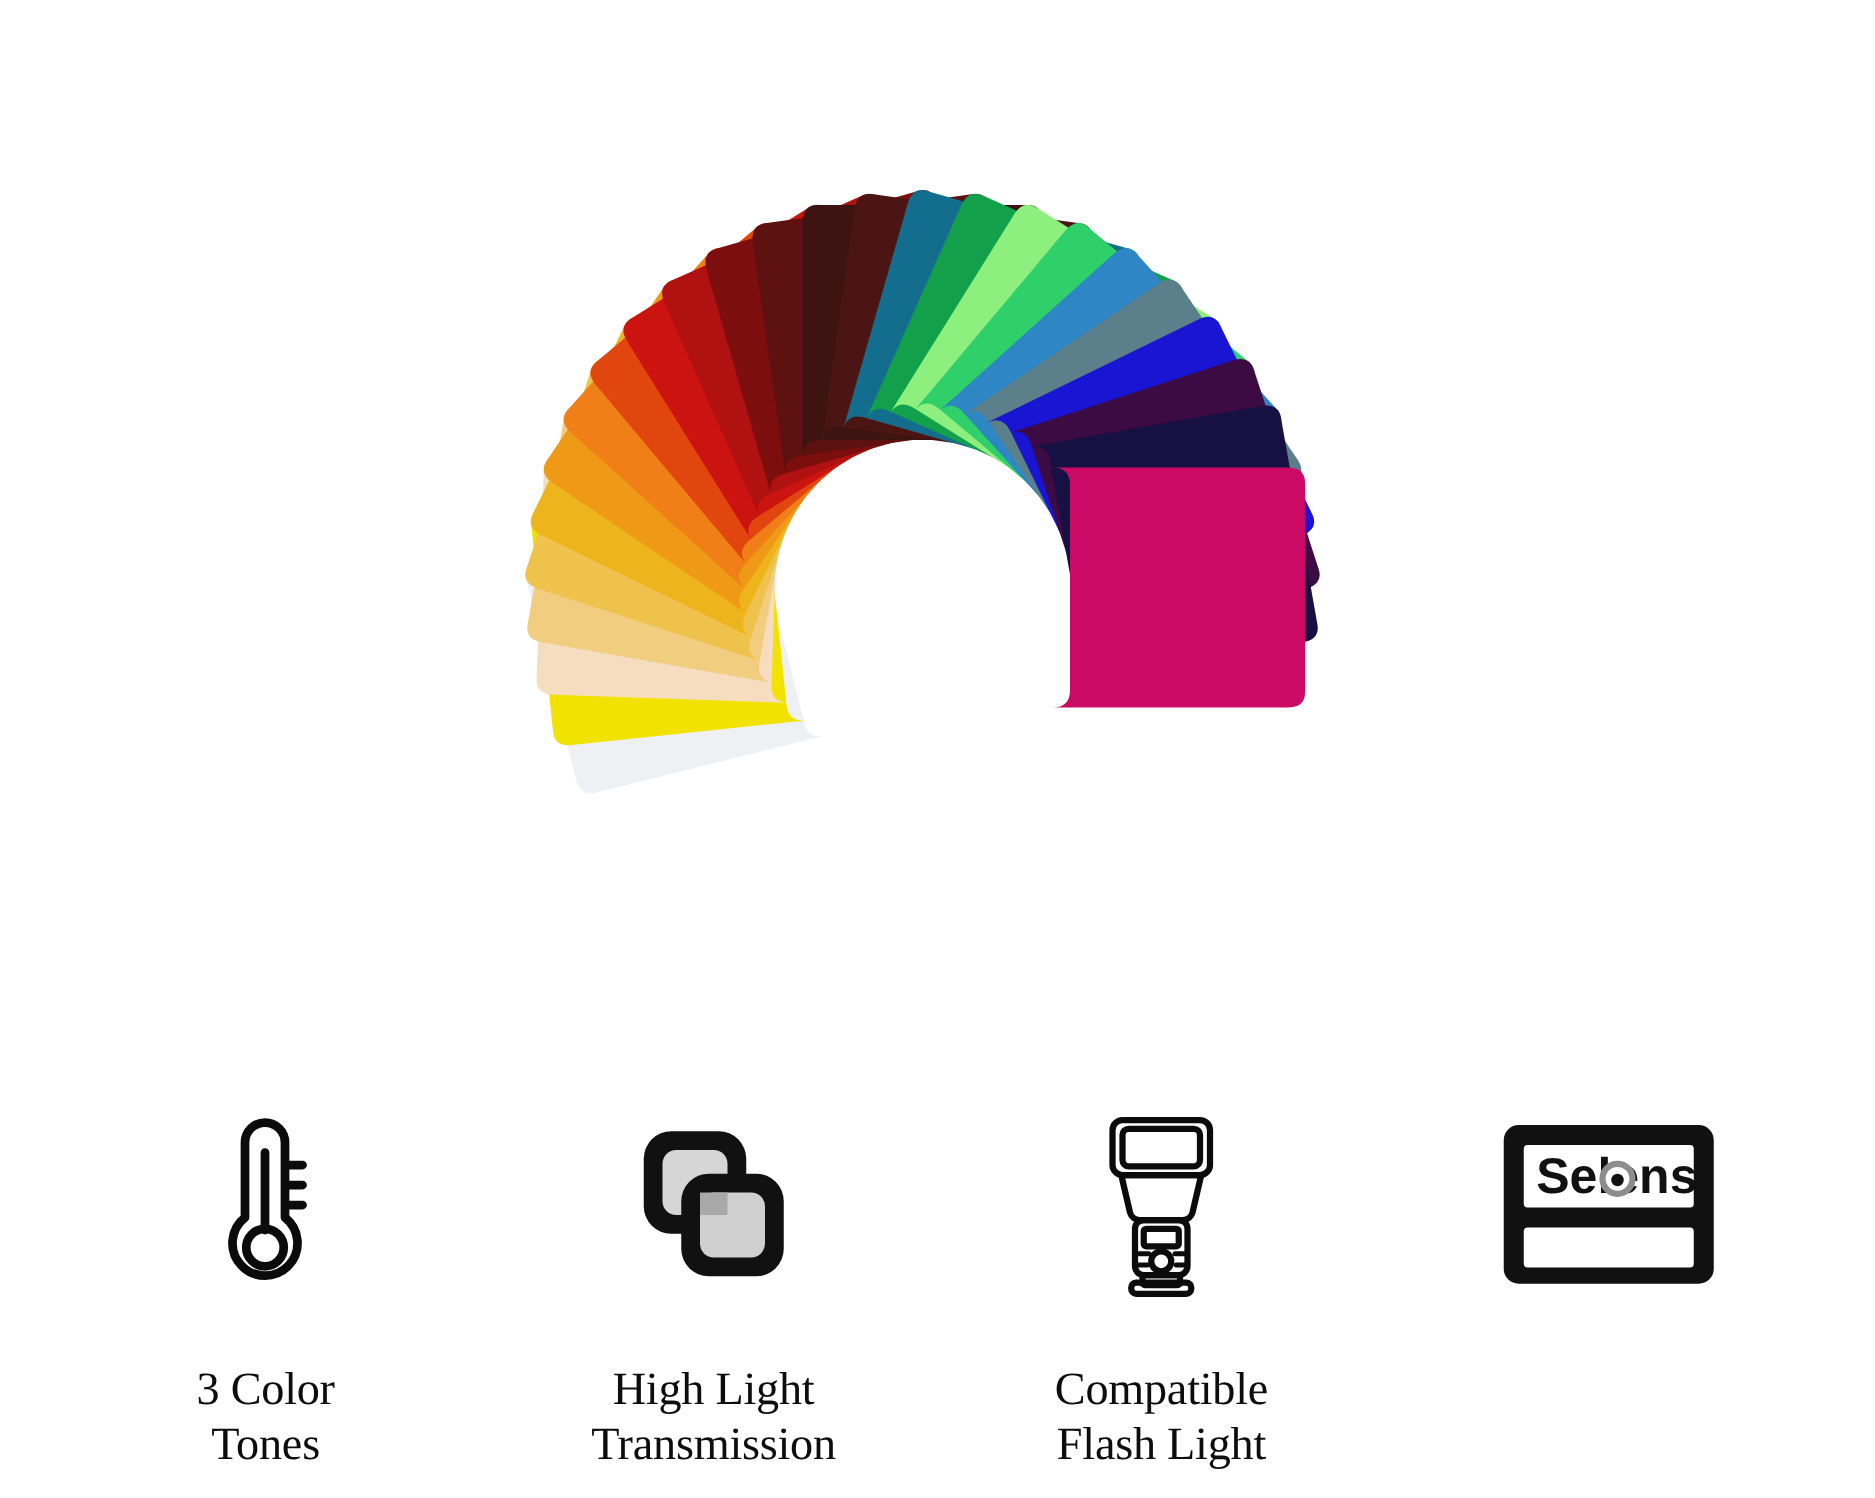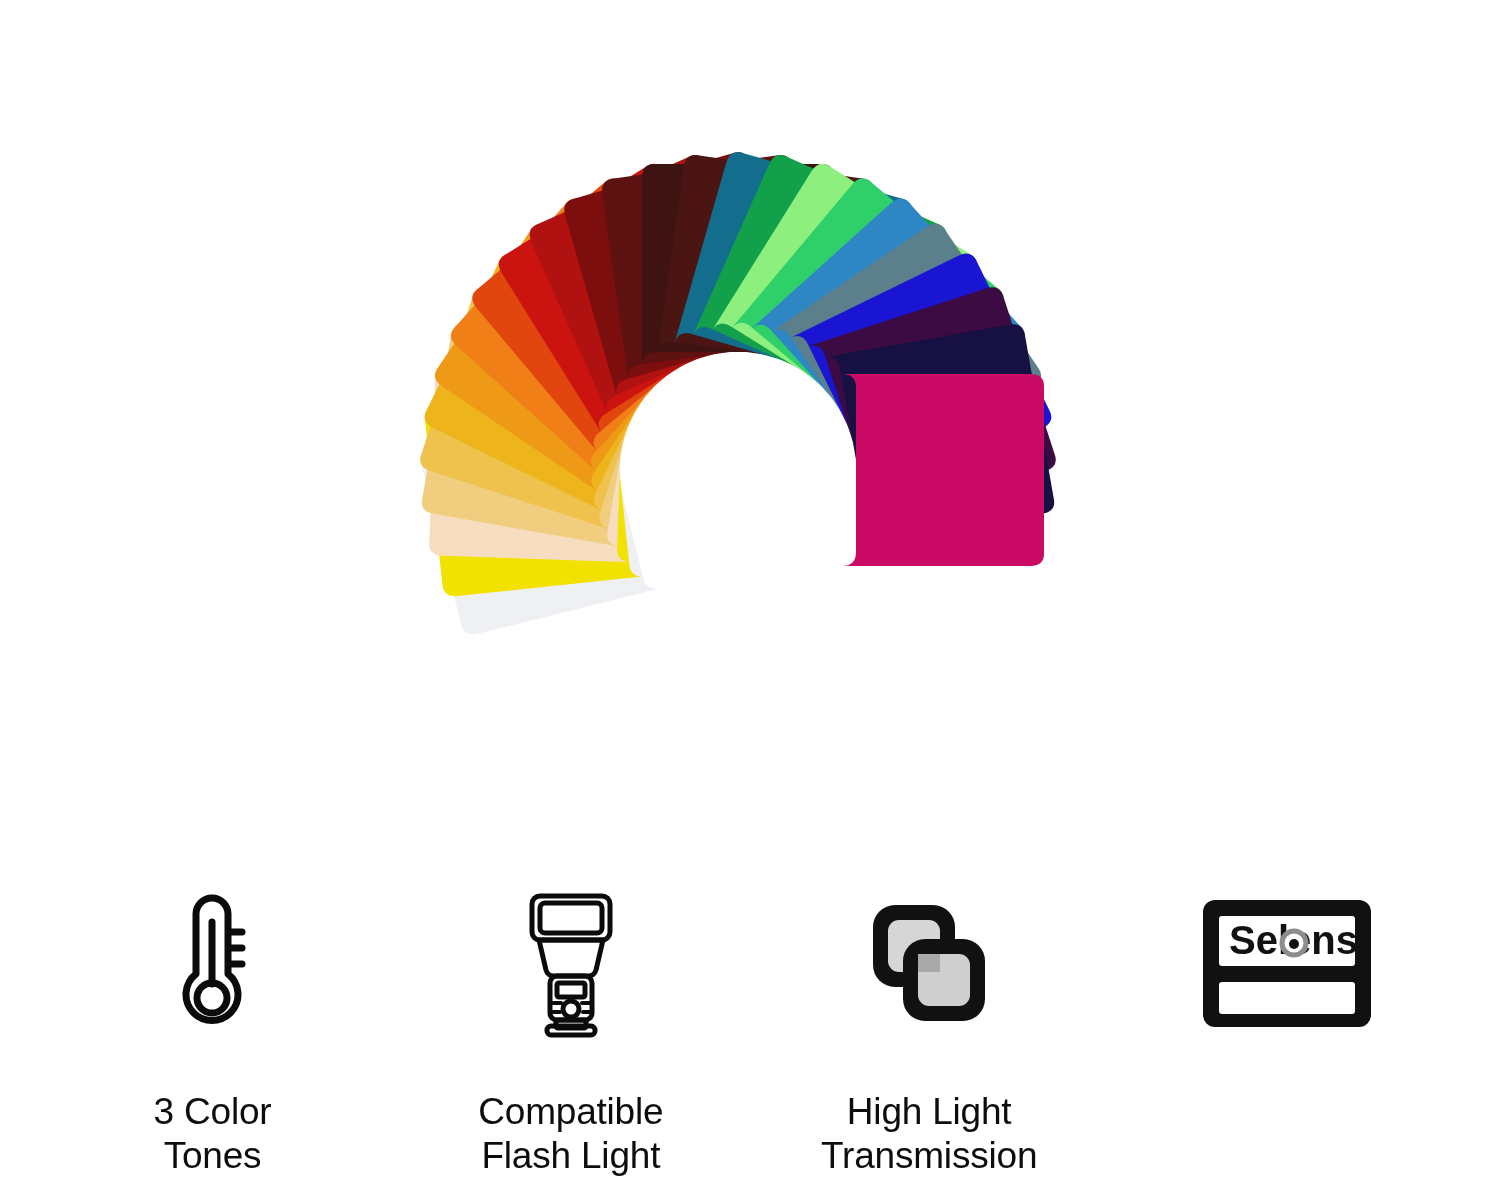--- a/index.html
+++ b/index.html
@@ -61,21 +61,21 @@
     align-items: center;
     justify-content: center;
     margin-top: 28px;
   }
   .feature-label {
     margin-top: 52px;
     text-align: center;
     font-size: 37px;
     line-height: 1.18;
     color: #0d0d0d;
-    font-family: Liberation Sans, sans-serif;
+    font-family: Liberation Serif, serif;
     font-weight: 400;
     letter-spacing: -0.2px;
     white-space: pre-line;
   }
 
   
   .selens-word {
     font-family: "Liberation Sans", "DejaVu Sans", sans-serif;
     font-weight: bold;
     font-size: 40px;
@@ -146,20 +146,34 @@
           <line x1="72" y1="76" x2="84" y2="76"></line>
         </g>
       </svg>
     </div>
     <div class="feature-label">3 Color
 Tones</div>
   </div>
 
   <div class="feature">
     <div class="feature-icon">
+      <svg width="140" height="140" viewBox="0 0 140 140">
+        <rect x="14" y="12" width="82" height="82" rx="22" fill="#111111"></rect>
+        <rect x="29" y="27" width="52" height="52" rx="11" fill="#d6d6d6"></rect>
+        <rect x="44" y="46" width="82" height="82" rx="22" fill="#111111"></rect>
+        <rect x="59" y="61" width="52" height="52" rx="11" fill="#cfcfcf"></rect>
+        <rect x="59" y="61" width="22" height="18" fill="#a9a9a9"></rect>
+      </svg>
+    </div>
+    <div class="feature-label">High Light
+Transmission</div>
+  </div>
+
+  <div class="feature">
+    <div class="feature-icon">
       <svg width="130" height="150" viewBox="0 0 130 150">
         <g fill="none" stroke="#0b0b0b" stroke-width="5" stroke-linejoin="round" stroke-linecap="round">
           <rect x="26" y="8" width="78" height="44" rx="8"></rect>
           <rect x="34" y="15" width="62" height="30" rx="5"></rect>
           <path d="M33 52 L97 52 L90 82 a8 8 0 0 1 -8 6 L48 88 a8 8 0 0 1 -8 -6 Z"></path>
           <rect x="44" y="88" width="42" height="44" rx="7"></rect>
           <rect x="51" y="95" width="28" height="14" rx="2"></rect>
           <circle cx="65" cy="121" r="8"></circle>
           <line x1="47" y1="115" x2="55" y2="115" stroke-width="4"></line>
           <line x1="47" y1="124" x2="54" y2="124" stroke-width="4"></line>
@@ -169,34 +183,20 @@
           <rect x="41" y="138" width="48" height="9" rx="4"></rect>
         </g>
       </svg>
     </div>
     <div class="feature-label">Compatible
 Flash Light</div>
   </div>
 
   <div class="feature">
     <div class="feature-icon">
-      <svg width="140" height="140" viewBox="0 0 140 140">
-        <rect x="14" y="12" width="82" height="82" rx="22" fill="#111111"></rect>
-        <rect x="29" y="27" width="52" height="52" rx="11" fill="#d6d6d6"></rect>
-        <rect x="44" y="46" width="82" height="82" rx="22" fill="#111111"></rect>
-        <rect x="59" y="61" width="52" height="52" rx="11" fill="#cfcfcf"></rect>
-        <rect x="59" y="61" width="22" height="18" fill="#a9a9a9"></rect>
-      </svg>
-    </div>
-    <div class="feature-label">High Light
-Transmission</div>
-  </div>
-
-  <div class="feature">
-    <div class="feature-icon">
       <svg width="180" height="135" viewBox="0 0 180 135">
         <rect x="6" y="4" width="168" height="127" rx="12" fill="#111111"></rect>
         <rect x="22" y="20" width="136" height="50" rx="3" fill="#ffffff"></rect>
         <text class="selens-word" x="32" y="58">Selens</text>
         <circle cx="97" cy="47" r="13" fill="#ffffff"></circle>
         <circle cx="97" cy="47" r="12" fill="none" stroke="#8d8d8d" stroke-width="5"></circle>
         <circle cx="97" cy="48" r="5" fill="#111111"></circle>
         <rect x="22" y="86" width="136" height="32" rx="3" fill="#ffffff"></rect>
       </svg>
     </div>

